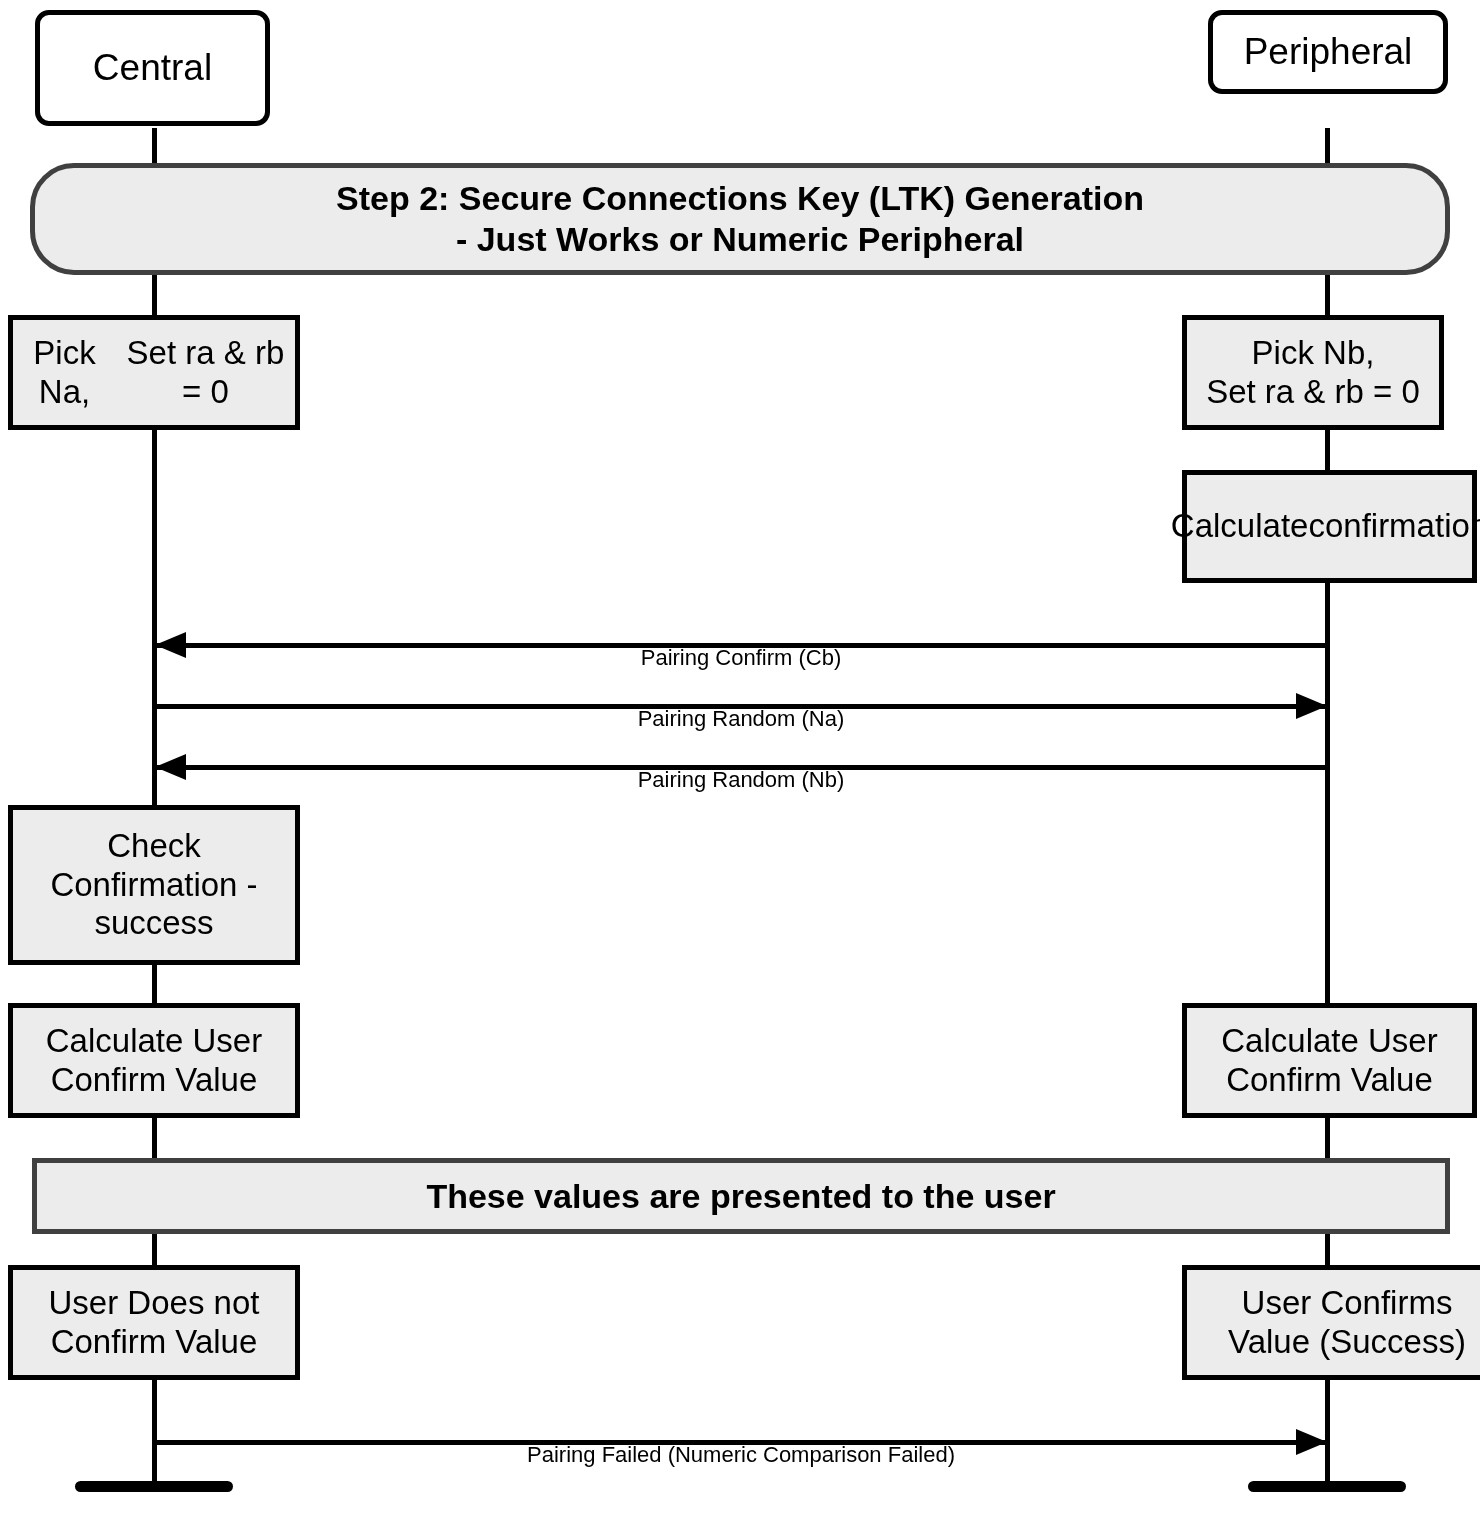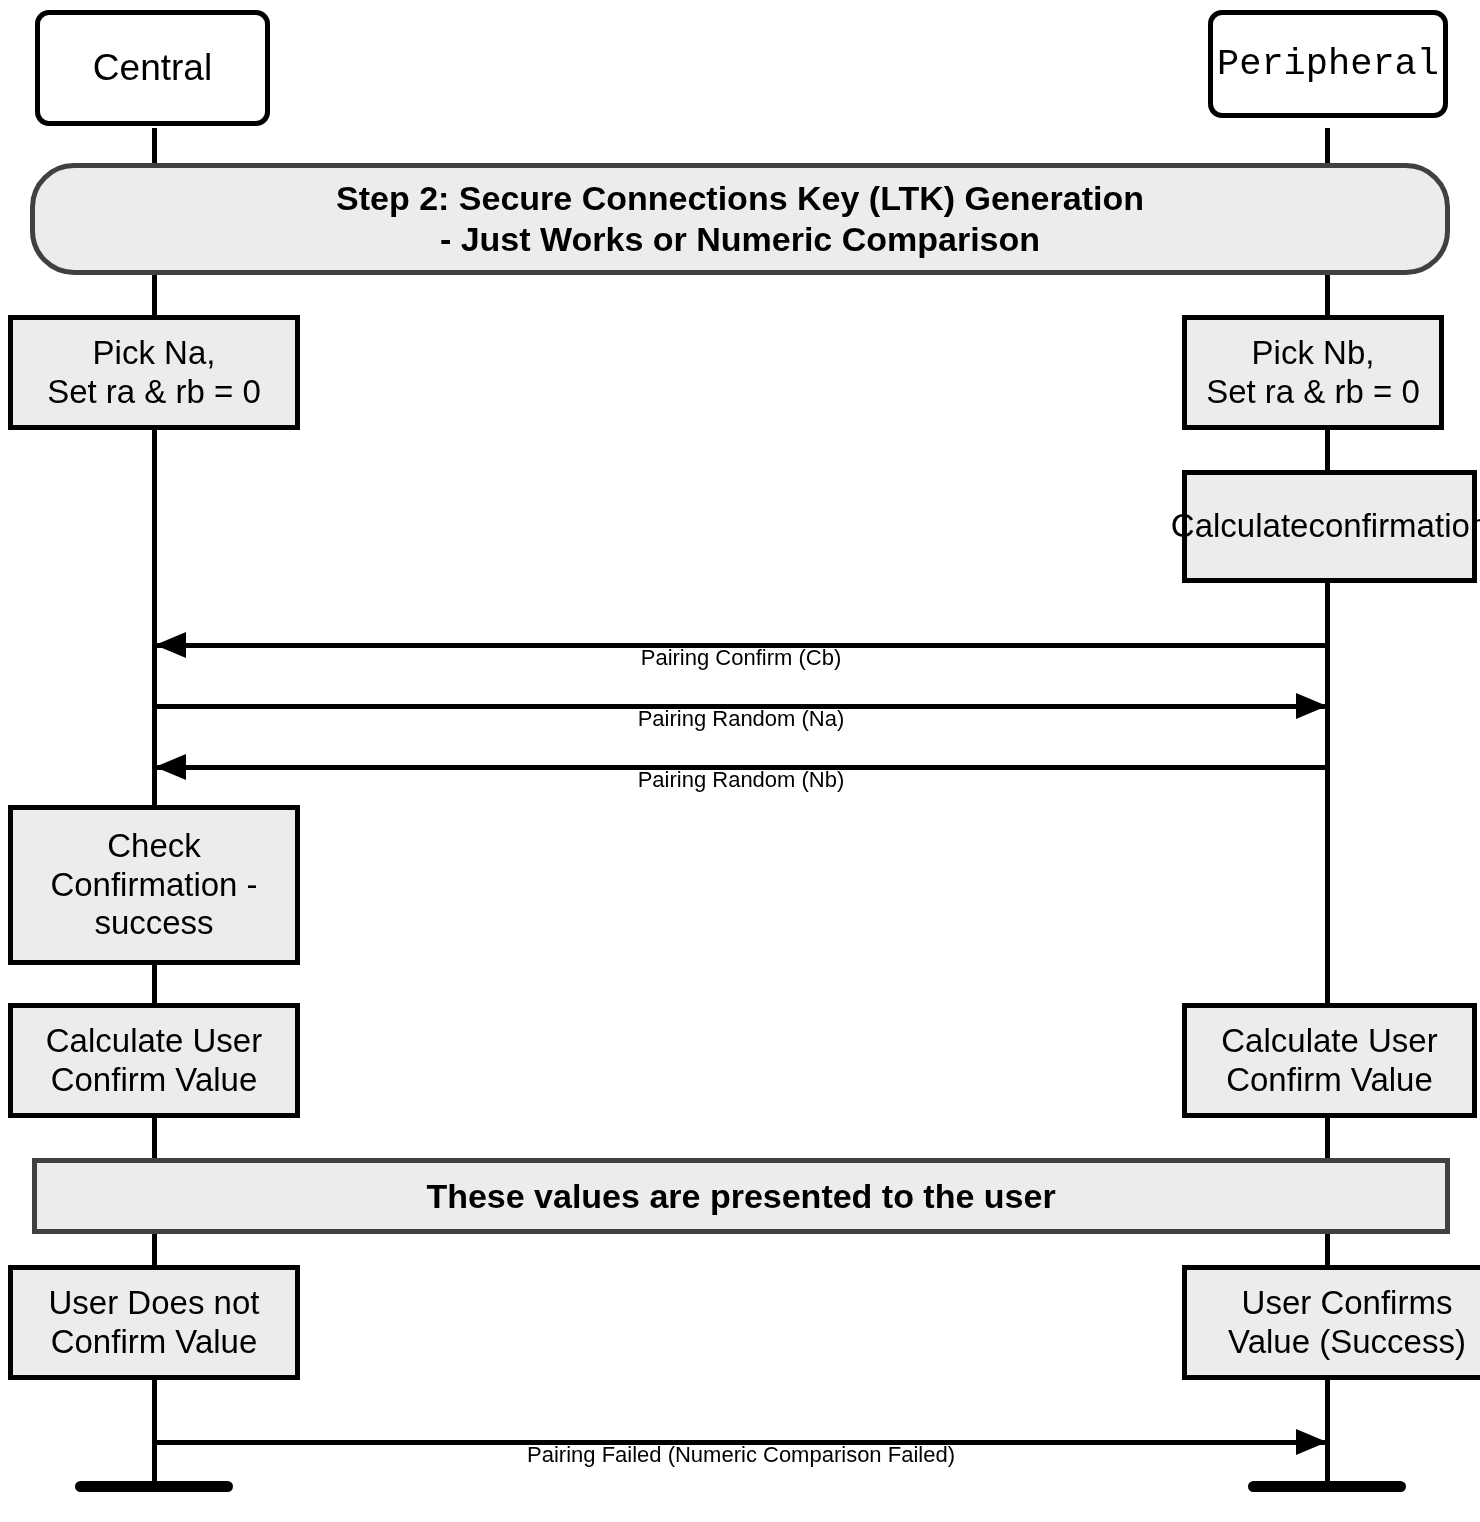--- a/index.html
+++ b/index.html
@@ -127,33 +127,33 @@
   <div class="lifeline" style="left:152px; top:128px; height:1358px;"></div>
   <div class="lifeline" style="left:1325px; top:128px; height:1358px;"></div>
 
   <div class="lifeline-end" style="left:75px; top:1481px; width:158px;"></div>
   <div class="lifeline-end" style="left:1248px; top:1481px; width:158px;"></div>
 
   <div class="actor-box" style="left:35px; top:10px; width:235px; height:116px;">
     <span>Central</span>
   </div>
 
-  <div class="actor-box" style="left:1208px; top:10px; width:240px; height:108px;font-family:Liberation Mono, monospace;">
+  <div class="actor-box" style="left:1208px; top:10px; width:240px; height:84px;">
     <span>Peripheral</span>
   </div>
 
   <div class="banner-box banner-rounded" style="left:30px; top:163px; width:1420px; height:112px;">
     <div style="display:flex; flex-direction:column; align-items:center; justify-content:center;">
       <span>Step 2: Secure Connections Key (LTK) Generation</span>
-      <span>- Just Works or Numeric Comparison</span>
+      <span>- Just Works or Numeric Peripheral</span>
     </div>
   </div>
 
   <div class="note-box" style="left:8px; top:315px; width:292px; height:115px;">
-    <div style="display:flex; flex-direction:column; align-items:center; justify-content:center;">
+    <div style="display:flex; flex-direction:row; align-items:center; justify-content:center;">
       <span>Pick Na,</span>
       <span>Set ra &amp; rb = 0</span>
     </div>
   </div>
 
   <div class="note-box" style="left:1182px; top:315px; width:262px; height:115px;">
     <div style="display:flex; flex-direction:column; align-items:center; justify-content:center;">
       <span>Pick Nb,</span>
       <span>Set ra &amp; rb = 0</span>
     </div>

